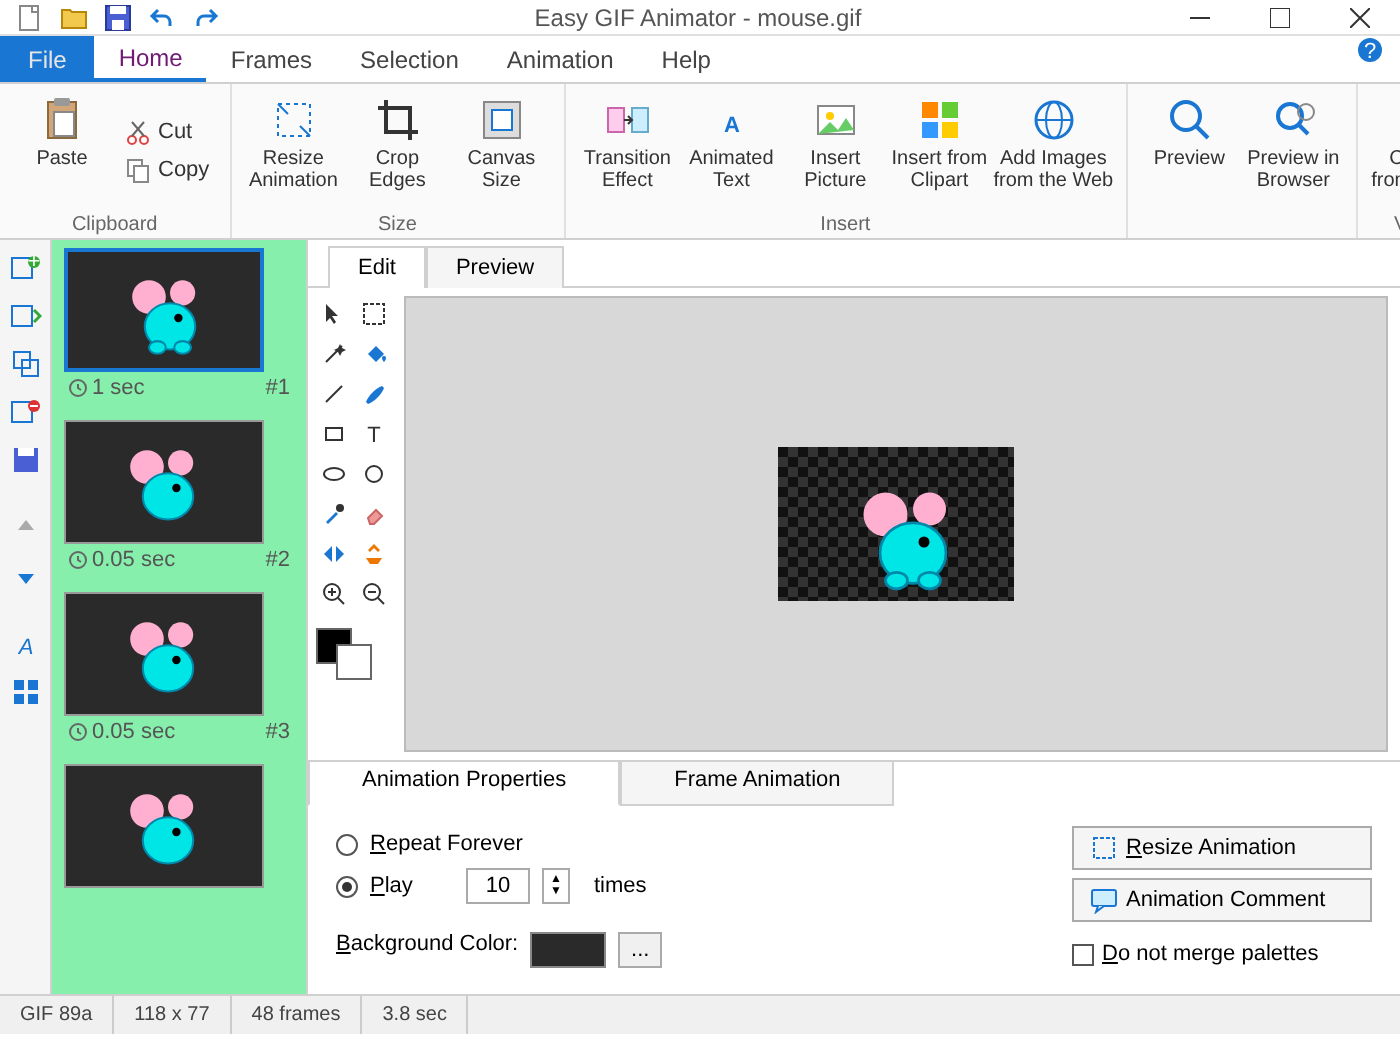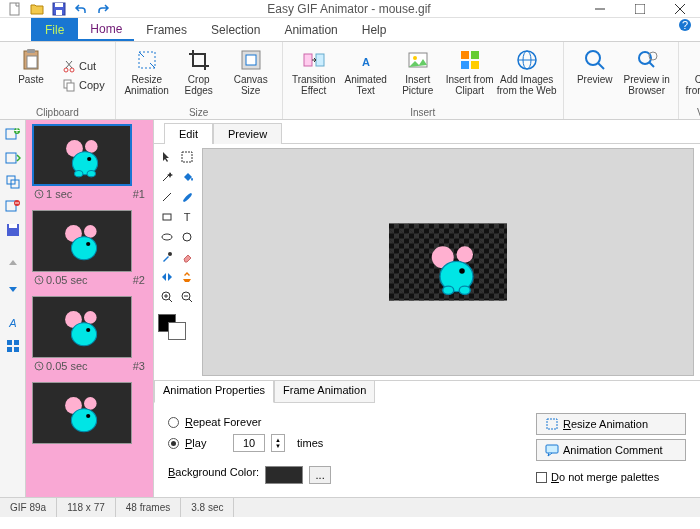--- a/index.html
+++ b/index.html
@@ -8,21 +8,21 @@
 
 .titlebar { height: 18px; background: #fff; display: flex; align-items: center; border-bottom: 1px solid #e0e0e0; }
 .qat { display: flex; gap: 4px; padding: 0 6px; align-items: center; }
 .qat-btn { width: 18px; height: 18px; display: flex; align-items: center; justify-content: center; cursor: pointer; }
 .title { flex: 1; text-align: center; color: #555; font-size: 12px; }
 .winbtns { display: flex; }
 .winbtn { width: 40px; height: 30px; display: flex; align-items: center; justify-content: center; cursor: pointer; }
 
 
 .ribbon-tabs { height: 24px; display: flex; align-items: stretch; background: #fff; border-bottom: 1px solid #d0d0d0; }
-.file-tab { background: #1976d2; color: #bef264; padding: 0 14px; display: flex; align-items: center; cursor: pointer; font-size: 12px; margin-left: 31px; }
+.file-tab { background: #1976d2; color: #e5e5e5; padding: 0 14px; display: flex; align-items: center; cursor: pointer; font-size: 12px; }
 .tab { padding: 0 12px; display: flex; align-items: center; cursor: pointer; color: #444; font-size: 12px; }
 .tab.active { border-bottom: 2px solid #1976d2; color: #701a75; }
 .help-icon { margin-left: auto; margin-right: 8px; }
 
 
 .ribbon { height: 78px; background: #fafafa; border-bottom: 1px solid #d0d0d0; display: flex; }
 .ribbon-group { border-right: 1px solid #e0e0e0; padding: 2px 6px 0 6px; display: flex; flex-direction: column; }
 .ribbon-group-row { display: flex; gap: 2px; flex: 1; }
 .ribbon-group-label { text-align: center; font-size: 10px; color: #666; padding: 1px 0; }
 .big-btn { width: 50px; display: flex; flex-direction: column; align-items: center; justify-content: flex-start; padding-top: 4px; cursor: pointer; gap: 2px; }
@@ -33,21 +33,21 @@
 
 
 .main { display: flex; height: calc(100% - 30px - 24px - 78px - 20px); }
 
 
 .left-tools { width: 26px; background: #f5f5f5; border-right: 1px solid #d0d0d0; display: flex; flex-direction: column; align-items: center; padding-top: 4px; gap: 4px; }
 .lt-btn { width: 20px; height: 20px; display: flex; align-items: center; justify-content: center; cursor: pointer; color: #1976d2; }
 .lt-sep { height: 6px; }
 
 
-.frames { width: 128px; background: #f9a8d4; border-right: 1px solid #d0d0d0; overflow-y: auto; }
+.frames { width: 128px; background: #86efac; border-right: 1px solid #d0d0d0; overflow-y: auto; }
 .frame-item { padding: 4px 6px; }
 .frame-thumb { width: 100px; height: 62px; background: #2a2a2a; border: 1px solid #999; position: relative; }
 .frame-item.selected .frame-thumb { border: 2px solid #1976d2; }
 .frame-meta { display: flex; justify-content: space-between; align-items: center; padding: 2px 2px; font-size: 10px; color: #555; }
 .clock-icon { width: 10px; height: 10px; }
 
 
 .editor { flex: 1; display: flex; flex-direction: column; }
 .editor-tabs { height: 24px; display: flex; align-items: flex-end; padding-left: 10px; border-bottom: 1px solid #d0d0d0; gap: 0; }
 .etab { padding: 4px 14px; border: 1px solid #d0d0d0; border-bottom: none; background: #f5f5f5; cursor: pointer; font-size: 11px; position: relative; top: 1px; }
@@ -57,21 +57,21 @@
 .tool-btn { width: 18px; height: 18px; border: 1px solid transparent; display: flex; align-items: center; justify-content: center; cursor: pointer; }
 .canvas-wrap { flex: 1; background: #d8d8d8; border: 1px solid #bbb; margin: 4px 6px 4px 0; position: relative; overflow: auto; }
 .canvas { position: absolute; left: 50%; top: 50%; transform: translate(-50%, -50%); width: 118px; height: 77px; background: #222; }
 .color-swatch-area { width: 48px; padding: 4px; }
 .fg-color { width: 18px; height: 18px; background: #000; border: 1px solid #666; }
 .bg-color { width: 18px; height: 18px; background: #fff; border: 1px solid #666; margin-left: 10px; margin-top: -10px; }
 
 
 .props { border-top: 1px solid #d0d0d0; padding: 0; }
 .props-tabs { display: flex; height: 22px; }
-.ptab { padding: 3px 8px; border: 1px solid #d0d0d0; border-top: none; cursor: pointer; font-size: 11px; background: #f5f5f5; }
+.ptab { padding: 3px 26px; border: 1px solid #d0d0d0; border-top: none; cursor: pointer; font-size: 11px; background: #f5f5f5; }
 .ptab.active { background: #fff; border-bottom-color: #fff; }
 .props-body { padding: 10px 14px; display: flex; gap: 20px; }
 .props-left { flex: 1; }
 .radio-row { display: flex; align-items: center; gap: 6px; padding: 3px 0; font-size: 11px; }
 .radio { width: 11px; height: 11px; border-radius: 50%; border: 1px solid #555; display: inline-flex; align-items: center; justify-content: center; }
 .radio.checked::after { content: ''; width: 5px; height: 5px; background: #333; border-radius: 50%; }
 .spin { width: 32px; height: 18px; border: 1px solid #aaa; text-align: center; font-size: 11px; }
 .spinbtn { width: 14px; height: 18px; border: 1px solid #aaa; display: flex; flex-direction: column; justify-content: center; align-items: center; cursor: pointer; font-size: 6px; line-height: 6px; }
 .bgcolor-row { display: flex; align-items: flex-start; gap: 6px; padding: 3px 0; font-size: 11px; }
 .color-well { width: 38px; height: 18px; background: #2a2a2a; border: 1px solid #888; cursor: pointer; }

